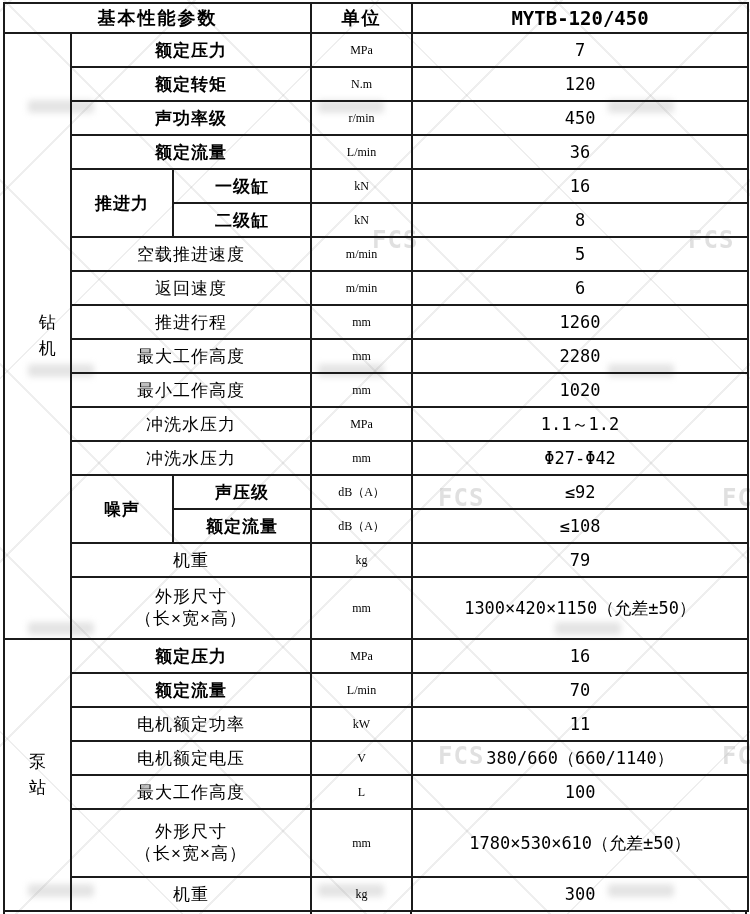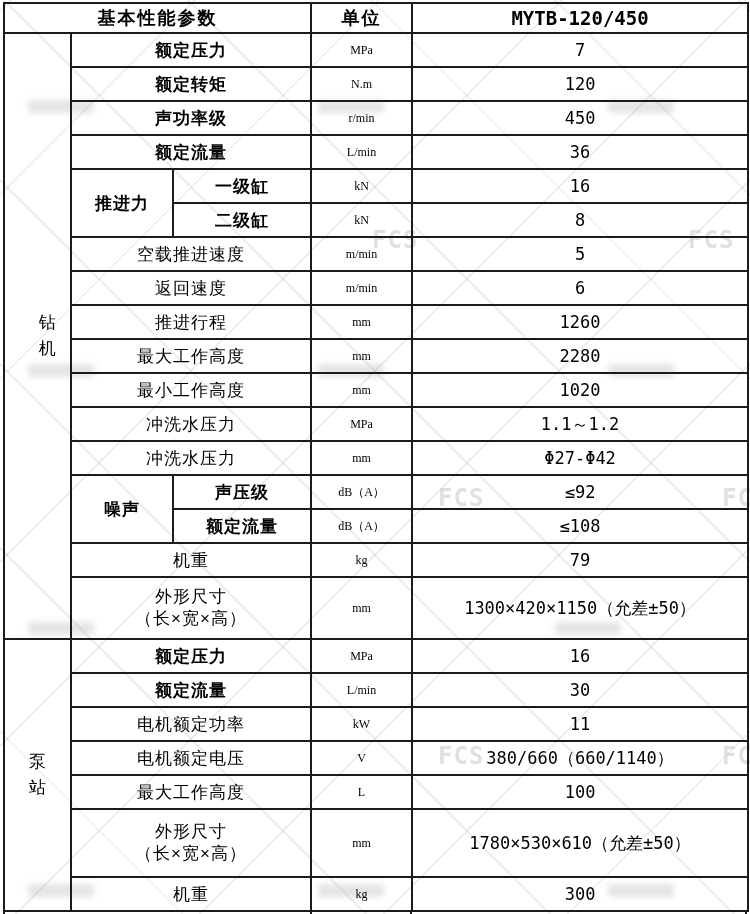--- a/index.html
+++ b/index.html
@@ -187,21 +187,21 @@
 
   <tr class="r">
     <td class="grp" rowspan="7"><span>泵站</span></td>
     <td class="lbl" colspan="2">额定压力</td>
     <td class="unit">MPa</td>
     <td class="val">16</td>
   </tr>
   <tr class="r">
     <td class="lbl" colspan="2">额定流量</td>
     <td class="unit">L/min</td>
-    <td class="val">30</td>
+    <td class="val">70</td>
   </tr>
   <tr class="r">
     <td class="lbl b" colspan="2">电机额定功率</td>
     <td class="unit">kW</td>
     <td class="val">11</td>
   </tr>
   <tr class="r">
     <td class="lbl b" colspan="2">电机额定电压</td>
     <td class="unit">V</td>
     <td class="val">380/660（660/1140）</td>

